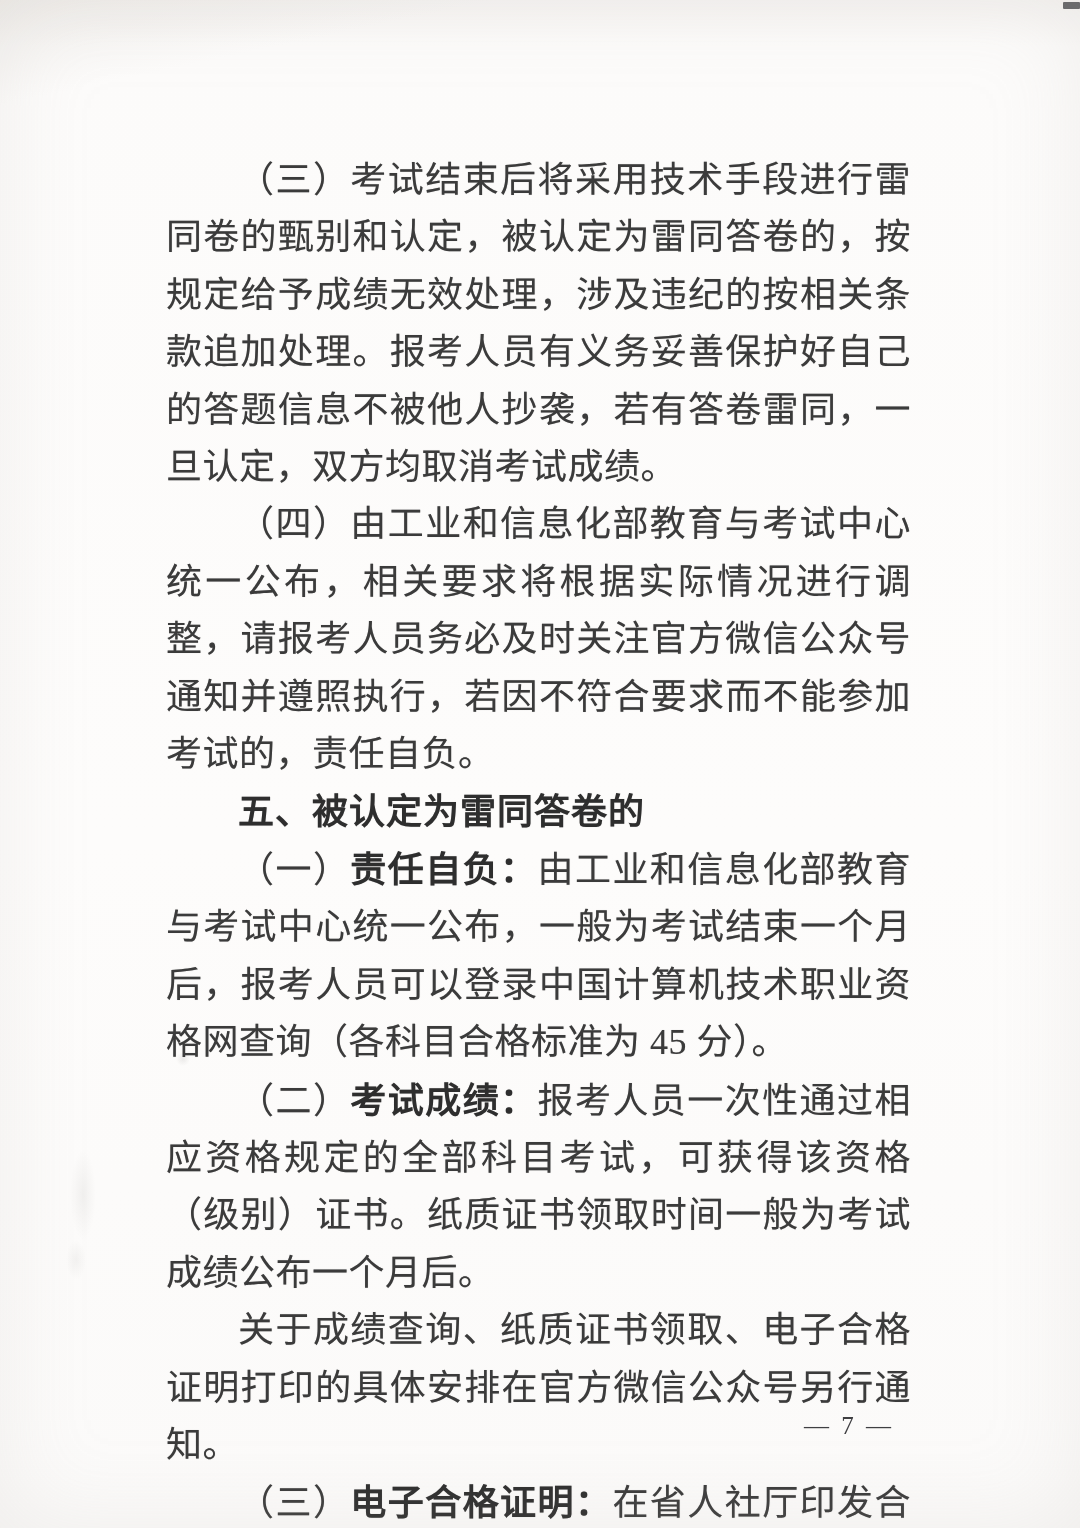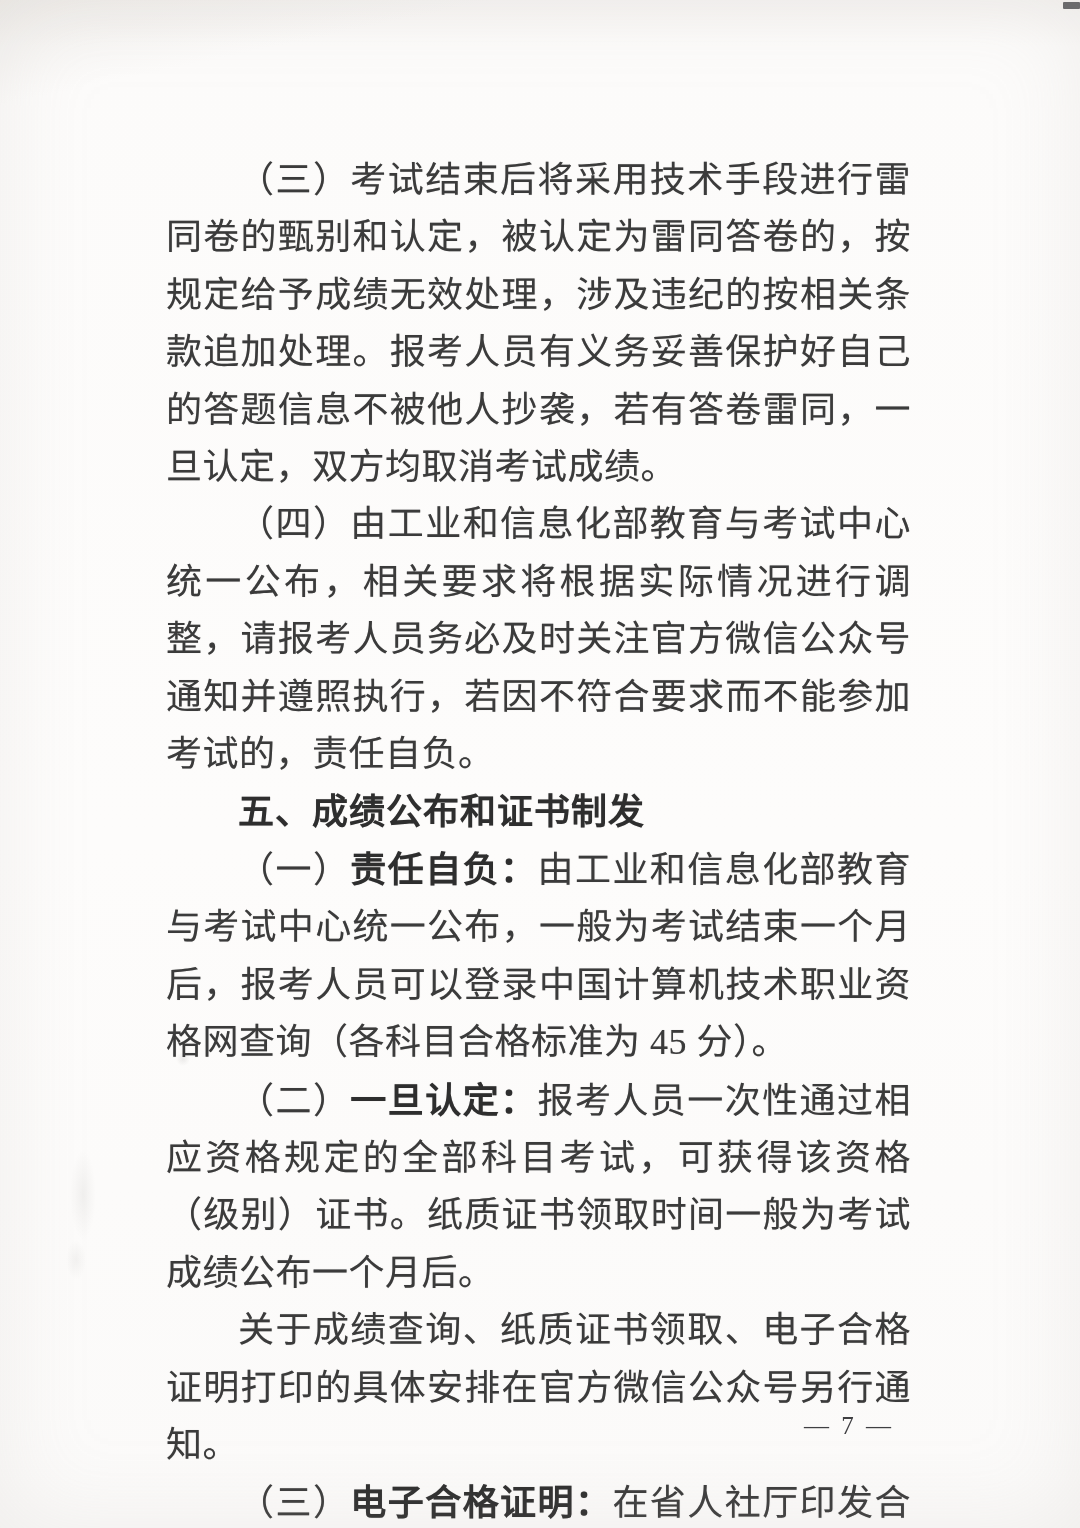--- a/index.html
+++ b/index.html
@@ -102,21 +102,21 @@
 
 <div class="page">
   <div class="corner-mark"></div>
   <div class="smudge s1"></div>
   <div class="smudge s2"></div>
   <div class="smudge s3"></div>
 
   <main class="doc-body" id="doc-body">
       <p class="para"><span class="run">（三）考试结束后将采用技术手段进行雷同卷的甄别和认定，被认定为雷同答卷的，按规定给予成绩无效处理，涉及违纪的按相关条款追加处理。报考人员有义务妥善保护好自己的答题信息不被他人抄袭，若有答卷雷同，一旦认定，双方均取消考试成绩。</span></p>
       <p class="para"><span class="run">（四）由工业和信息化部教育与考试中心统一公布，相关要求将根据实际情况进行调整，请报考人员务必及时关注官方微信公众号通知并遵照执行，若因不符合要求而不能参加考试的，责任自负。</span></p>
-      <p class="para heading"><span class="run bold">五、成绩公布和证书制发</span></p>
+      <p class="para heading"><span class="run bold">五、被认定为雷同答卷的</span></p>
       <p class="para"><span class="run">（一）</span><span class="run bold">责任自负：</span><span class="run">由工业和信息化部教育与考试中心统一公布，一般为考试结束一个月后，报考人员可以登录中国计算机技术职业资格网查询（各科目合格标准为 45 分）。</span></p>
-      <p class="para"><span class="run">（二）</span><span class="run bold">一旦认定：</span><span class="run">报考人员一次性通过相应资格规定的全部科目考试，可获得该资格（级别）证书。纸质证书领取时间一般为考试成绩公布一个月后。</span></p>
+      <p class="para"><span class="run">（二）</span><span class="run bold">考试成绩：</span><span class="run">报考人员一次性通过相应资格规定的全部科目考试，可获得该资格（级别）证书。纸质证书领取时间一般为考试成绩公布一个月后。</span></p>
       <p class="para"><span class="run">关于成绩查询、纸质证书领取、电子合格证明打印的具体安排在官方微信公众号另行通知。</span></p>
       <p class="para"><span class="run">（三）</span><span class="run bold">电子合格证明：</span><span class="run">在省人社厅印发合格人员名单文件后，考试合格人员可登录浙江政务服务网下载专业技术人员资格考试电子合格证明，该证明在省内与纸质证书具有同等效用。</span></p>
     </main>
 
   <div class="page-number">— 7 —</div>
 </div>
 
 </body></html>

